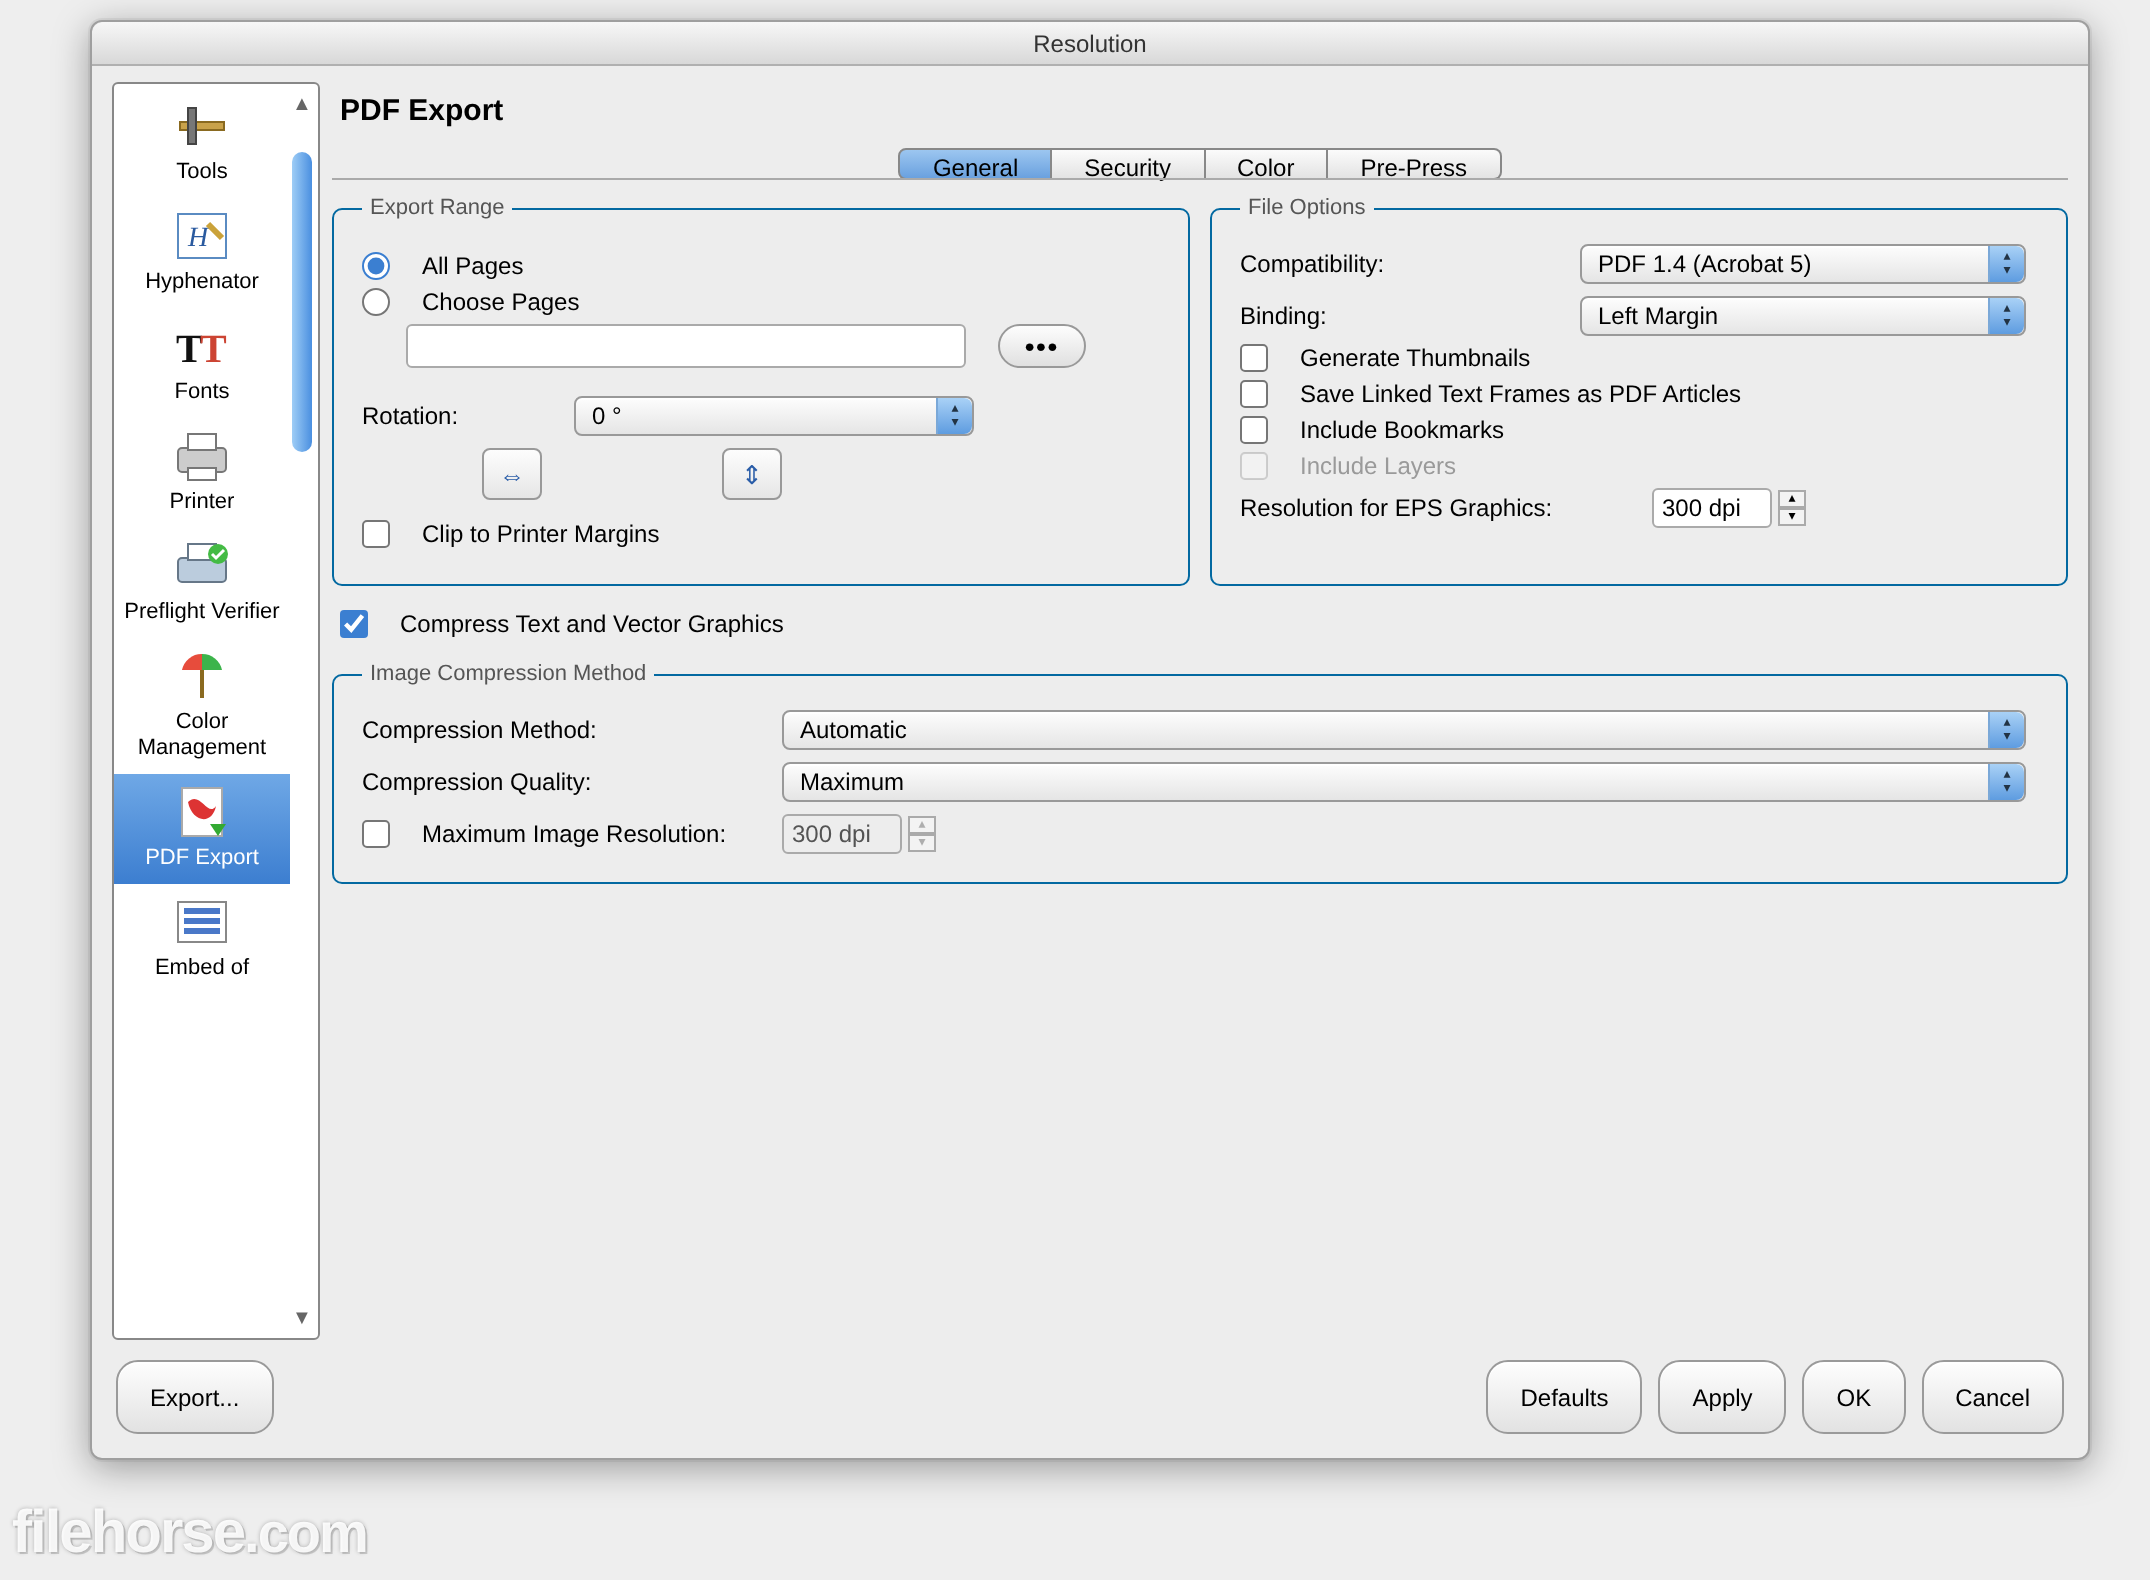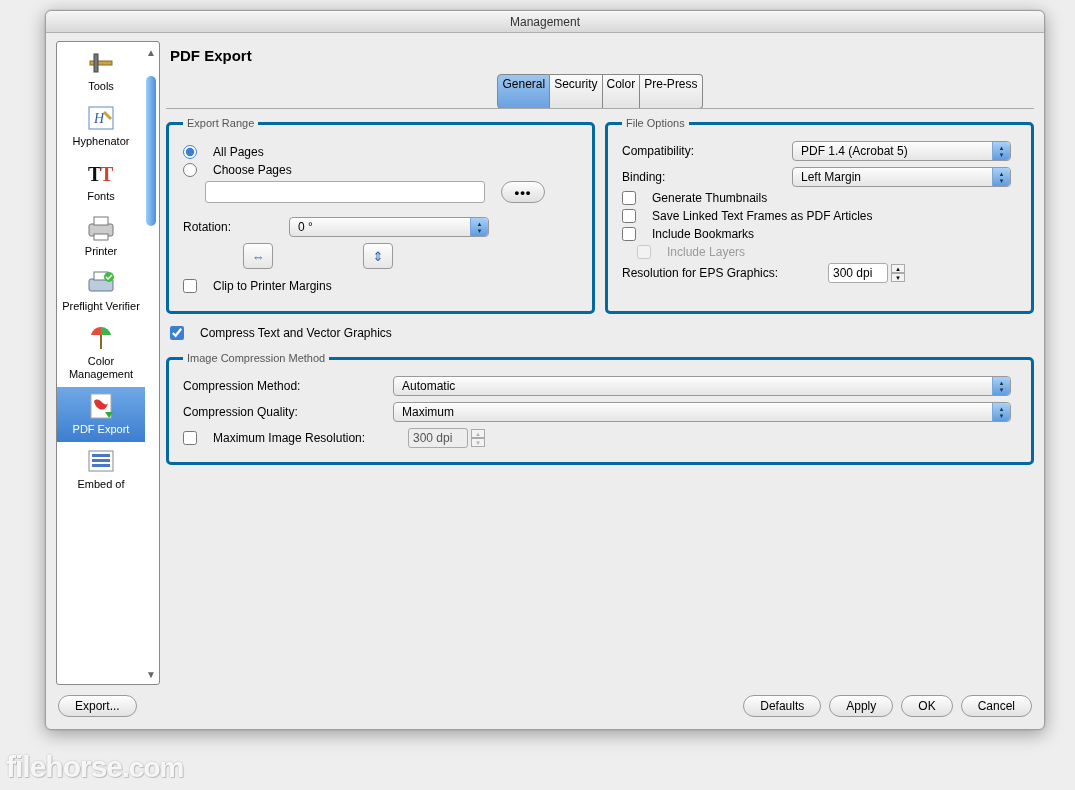--- a/index.html
+++ b/index.html
@@ -109,43 +109,43 @@
   padding: 6px 4px 10px 4px;
 }
 .tabs {
   display: flex;
   justify-content: center;
   margin-bottom: -1px;
 }
 .tab {
   border: 1px solid #888;
   background: linear-gradient(#fbfbfb,#e3e3e3);
-  padding: 2px 4px;
+  padding: 2px 16px;
   font-size: 12px;
-  height: 35px;
+  height: 16px;
   line-height: 15px;
   cursor: pointer;
 }
 .tab + .tab { border-left: none; }
 .tab:first-child { border-top-left-radius: 4px; border-bottom-left-radius: 4px; }
 .tab:last-child  { border-top-right-radius: 4px; border-bottom-right-radius: 4px; }
 .tab.active {
   background: linear-gradient(#9cc6f0,#6aa1df);
   color: #000;
 }
 .tab-panel {
   flex: 1;
   border-top: 1px solid #aaa;
   padding-top: 8px;
   display: flex;
   flex-direction: column;
   gap: 8px;
 }
 fieldset {
-  border: 3px solid #0369a1;
+  border: 1px solid #0369a1;
   border-radius: 5px;
   padding: 12px 20px 14px 14px;
   background: #ededed;
 }
 legend {
   font-size: 11px;
   color: #555;
   padding: 0 4px;
 }
 .two-col { display: flex; gap: 10px; }
@@ -203,29 +203,29 @@
 }
 .mirror-buttons { display:flex; gap:90px; padding-left:60px; margin:6px 0 10px; }
 .mirror-btn {
   width:30px; height:26px;
   border:1px solid #999; border-radius:4px;
   background:linear-gradient(#fdfdfd,#e6e6e6);
   display:flex; align-items:center; justify-content:center;
   color:#2a5da8; font-size:13px; cursor:pointer;
 }
 .kv { display:grid; grid-template-columns: 160px 1fr; gap:6px 10px; align-items:center; }
-.disabled { color:#9a9a9a;margin-left:15px; }
+.disabled { color:#9a9a9a; }
 .footer {
   display:flex; align-items:center;
   padding: 10px 12px 12px 12px;
   gap: 8px;
 }
 .footer .spacer { flex:1; }
 .mac-button {
-  height: 22px;
+  height: 37px;
   border: 1px solid #9a9a9a;
   border-radius: 11px;
   background: linear-gradient(#fefefe,#e2e2e2);
   padding: 0 16px;
   font-size: 12px;
   box-shadow: 0 1px 0 #fff inset;
   cursor:pointer;
 }
 .watermark {
   position:absolute; left:6px; bottom:6px;
@@ -234,21 +234,21 @@
   color: rgba(255,255,255,0.9);
   text-shadow: 0 0 2px rgba(0,0,0,0.25), 1px 1px 0 rgba(0,0,0,0.15);
   letter-spacing: -1px;
 }
 .watermark small { font-size: 28px; }
 </style>
 </head>
 <body>
 
 <div class="window">
-  <div class="titlebar">Management</div>
+  <div class="titlebar">Resolution</div>
 
   <div class="content">
 
     <div class="sidebar-wrap">
       <div class="sidebar">
         <div class="side-items">
 
           <div class="side-item">
             <span class="ico">
               <svg width="30" height="26">

